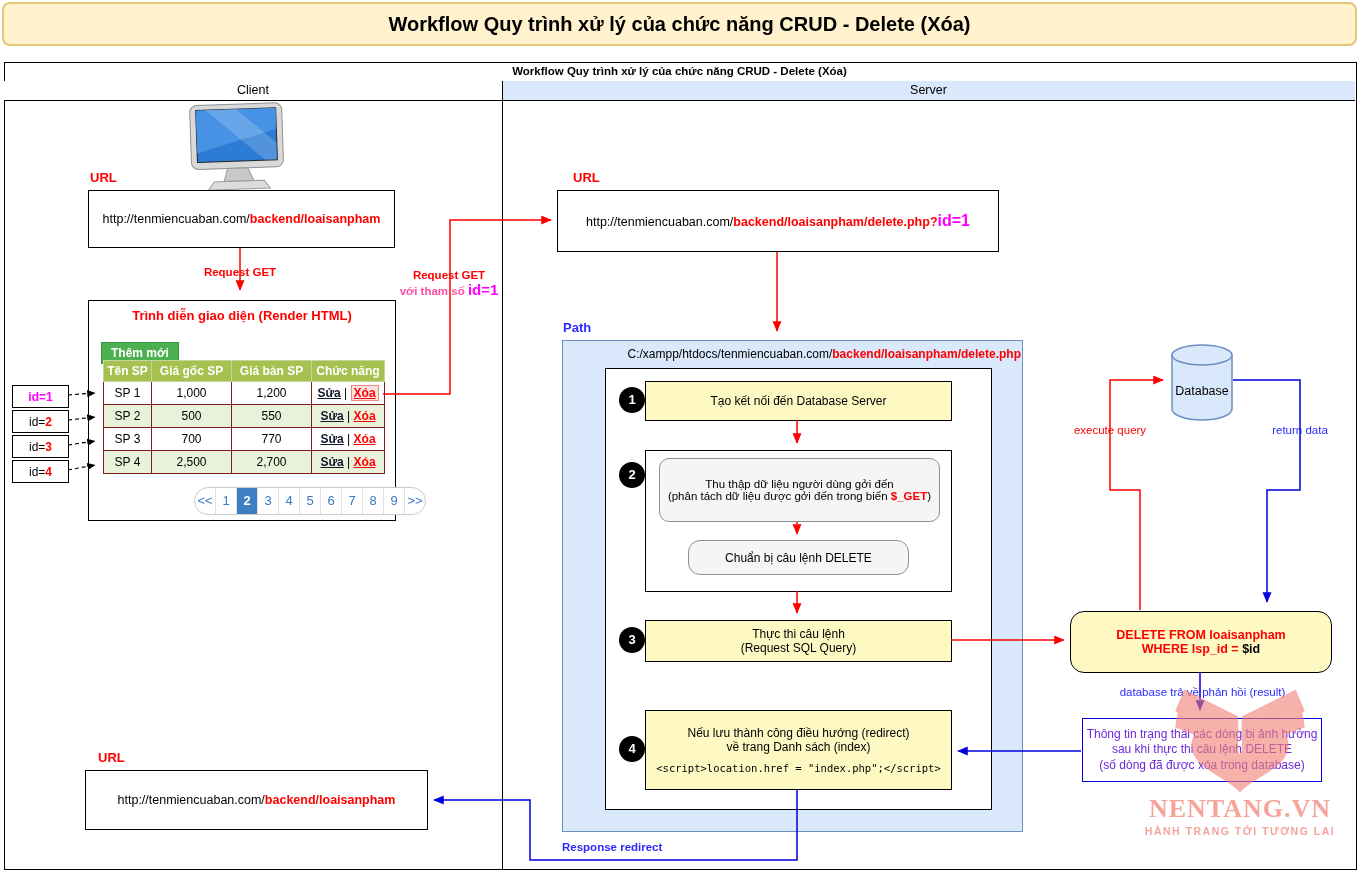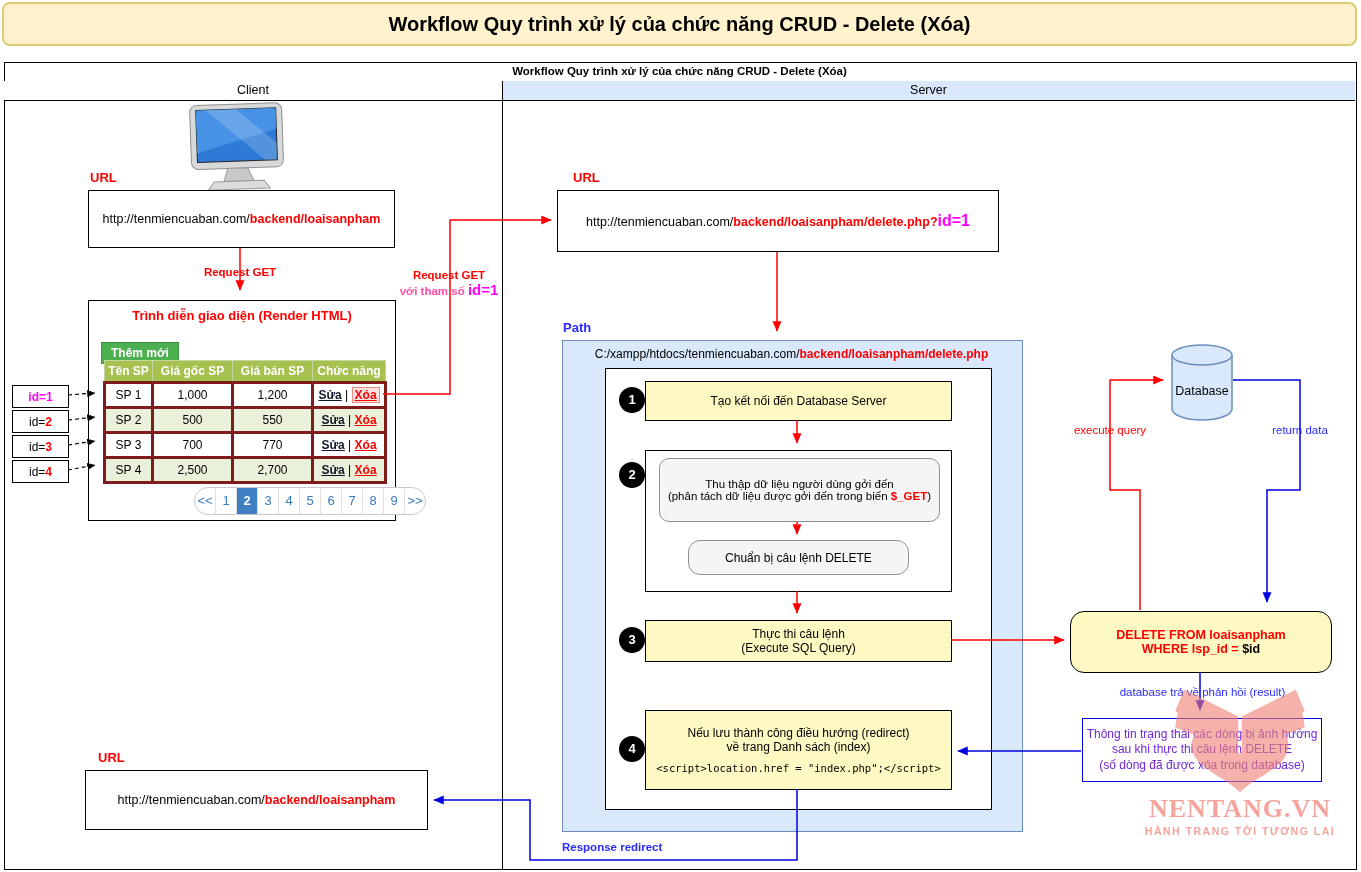--- a/index.html
+++ b/index.html
@@ -36,21 +36,21 @@
   .reqget1{position:absolute;left:182px;top:266px;width:116px;text-align:center;
     font-size:11.5px;font-weight:bold;z-index:3;}
   .render{position:absolute;left:88px;top:300px;width:306px;height:219px;background:#fff;
     border:1.5px solid #000;z-index:3;}
   .render-title{position:absolute;left:0;top:7px;width:100%;text-align:center;
     font-size:13px;font-weight:bold;color:#FF0000;}
   .addbtn{position:absolute;left:12px;top:41px;background:#4CAF50;border:1px solid #3E9142;
     color:#fff;font-weight:bold;font-size:12px;padding:3px 9px;cursor:pointer;}
   .sptable{position:absolute;left:14px;top:59px;border-collapse:collapse;table-layout:fixed;font-size:12px;}
   .sptable th{background:#A6C14F;color:#fff;font-weight:bold;height:20px;border:1px solid #C3D69B;padding:0 2px;}
-  .sptable td{height:22px;border:3px solid #7f1d1d;text-align:center;padding:0 2px;}
+  .sptable td{height:22px;border:1px solid #7f1d1d;text-align:center;padding:0 2px;}
   .sptable tr.alt td{background:#EAF1DA;}
   .lnk-edit{font-weight:bold;text-decoration:underline;color:#0f172a;cursor:pointer;}
   .lnk-del{font-weight:bold;text-decoration:underline;color:#FF0000;cursor:pointer;}
   .hl{background:#FBE2E0;border:1px solid #E88A82;padding:0 2px;}
   .pager{position:absolute;left:105px;top:186px;display:flex;border:1px solid #C9C9C9;
     border-radius:14px;overflow:hidden;background:#fff;}
   .pager .pg{min-width:16px;padding:0 2px;height:26px;line-height:26px;text-align:center;
     font-size:13px;color:#3B79C2;border-right:1px solid #E0E0E0;cursor:pointer;}
   .pager .pg:last-child{border-right:none;}
   .pager .pg.active{background:#3D7FC0;color:#fff;font-weight:bold;}
@@ -68,21 +68,21 @@
   .reqget2 .big{font-size:15px;font-weight:bold;}
   .resp-lbl{position:absolute;left:562px;top:841px;font-size:11.5px;font-weight:bold;color:#2B2BFF;z-index:3;}
 
   
   .url3{left:557px;top:190px;width:440px;height:60px;}
   .url3l{left:573px;top:170px;}
   .url3 .big{font-size:16px;font-weight:bold;}
   .pathl{left:563px;top:320px;color:#2B2BFF;}
   .pathbox{position:absolute;left:562px;top:340px;width:459px;height:490px;background:#DAE8FC;
     border:1px solid #6C8EBF;z-index:2;}
-  .pathtext{position:absolute;left:562px;top:347px;width:459px;text-align:center;font-size:12px;z-index:3;}
+  .pathtext{position:absolute;left:562px;top:347px;width:459px;text-align:right;font-size:12px;z-index:3;}
   .innerbox{position:absolute;left:605px;top:368px;width:385px;height:440px;background:#fff;
     border:1.5px solid #000;z-index:2;}
   .step{position:absolute;background:#fef9c3;border:1.5px solid #000;z-index:3;
     display:flex;flex-direction:column;align-items:center;justify-content:center;font-size:12px;text-align:center;}
   .step1{left:645px;top:381px;width:305px;height:38px;}
   .step2{left:645px;top:450px;width:305px;height:140px;background:#fff;}
   .rbox{position:absolute;background:#F5F5F5;border:1px solid #909090;z-index:4;
     display:flex;flex-direction:column;align-items:center;justify-content:center;text-align:left;}
   .step2a{left:659px;top:458px;width:279px;height:62px;border-radius:10px;font-size:11.5px;}
   .step2b{left:688px;top:540px;width:219px;height:33px;border-radius:12px;font-size:12px;}
@@ -291,21 +291,21 @@
     <div>Thu thập dữ liệu người dùng gởi đến</div>
     <div><span>(phân tách dữ liệu được gởi đến trong biến </span><span class="red bold">$_GET</span><span>)</span></div>
   </div>
   <div class="rbox step2b">
     <div>Chuẩn bị câu lệnh DELETE</div>
   </div>
   <div class="circ c2">2</div>
 
   <div class="step step3">
     <div>Thực thi câu lệnh</div>
-    <div>(Execute SQL Query)</div>
+    <div>(Request SQL Query)</div>
   </div>
   <div class="circ c3">3</div>
 
   <div class="step step4">
     <div>Nếu lưu thành công điều hướng (redirect)</div>
     <div>về trang Danh sách (index)</div>
     <div class="code">&lt;script&gt;location.href = "index.php";&lt;/script&gt;</div>
   </div>
   <div class="circ c4">4</div>
 

